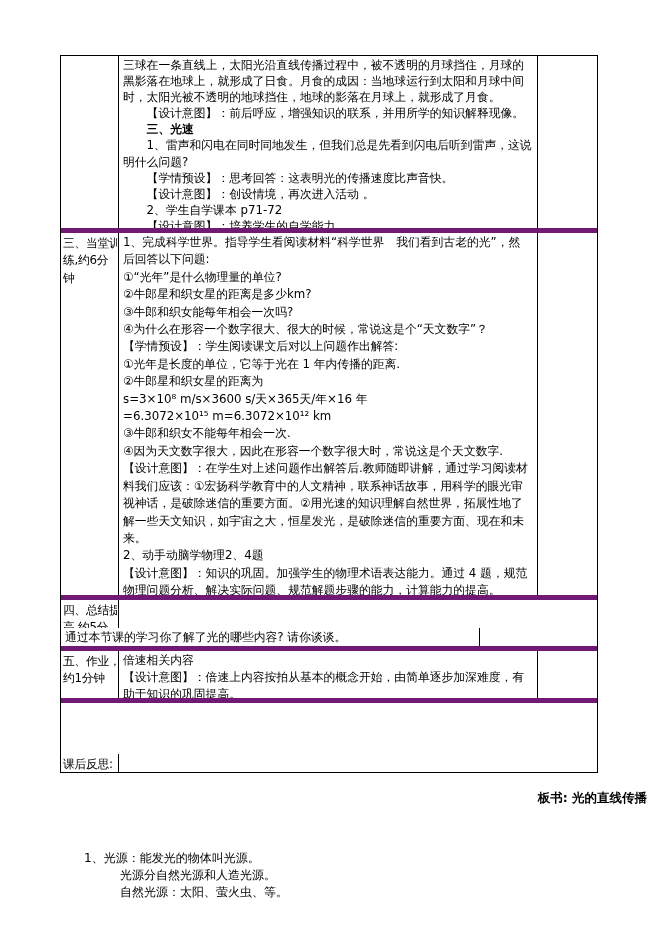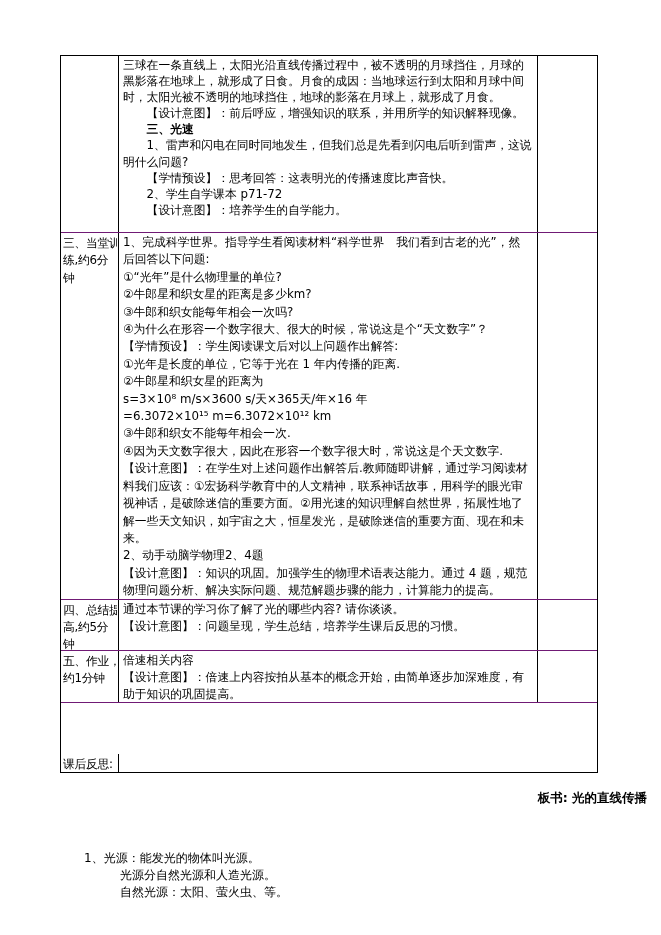--- a/index.html
+++ b/index.html
@@ -6,25 +6,25 @@
   body{
     width:661px;height:935px;position:relative;overflow:hidden;
     font-family:"DejaVu Sans","Liberation Sans",sans-serif;
     color:#000;-webkit-font-smoothing:none;
   }
   .page{position:absolute;inset:0;background:#ffffff;}
   .tbl{
     position:absolute;left:60px;top:55px;width:538px;
     border:1px solid #000;box-sizing:border-box;background:#fff;
   }
-  .row{display:flex;box-sizing:border-box;border-bottom:1px solid #701a75;}
+  .row{display:flex;box-sizing:border-box;border-bottom:5px solid #701a75;}
   .row:last-child{border-bottom:none;align-items:flex-end;}
   .r1{height:177px;}
   .r2{height:367px;}
-  .r3{height:51px;}
+  .r3{height:51px;flex-direction:column;}
   .r4{height:52px;}
   .r5{height:69px;}
   .cell{box-sizing:border-box;overflow:hidden;}
   .cl{width:58px;border-right:1px solid #000;padding:2px 1px 0 2px;
       font-size:11.4px;line-height:16px;letter-spacing:-0.3px;}
   .cc{width:419px;border-right:1px solid #000;padding:1px 2px 0 4px;}
   .cs{flex:1;}
   .r5 .cc5{flex:1;padding:1px 2px 0 4px;}
   .ln{white-space:pre;font-size:11.8px;overflow:hidden;}
   .r1 .ln{line-height:16.1px;}
@@ -50,20 +50,21 @@
       <div class="cell cl"></div>
       <div class="cell cc">
           <div class="ln">三球在一条直线上，太阳光沿直线传播过程中，被不透明的月球挡住，月球的</div>
           <div class="ln">黑影落在地球上，就形成了日食。月食的成因：当地球运行到太阳和月球中间</div>
           <div class="ln">时，太阳光被不透明的地球挡住，地球的影落在月球上，就形成了月食。</div>
           <div class="ln">　　【设计意图】：前后呼应，增强知识的联系，并用所学的知识解释现像。</div>
           <div class="ln bold">　　三、光速</div>
           <div class="ln">　　1、雷声和闪电在同时同地发生，但我们总是先看到闪电后听到雷声，这说</div>
           <div class="ln">明什么问题?</div>
           <div class="ln">　　【学情预设】：思考回答：这表明光的传播速度比声音快。</div>
+          <div class="ln">　　【设计意图】：创设情境，再次进入活动 。</div>
           <div class="ln">　　2、学生自学课本 p71-72</div>
           <div class="ln">　　【设计意图】：培养学生的自学能力。</div>
         </div>
       <div class="cell cs"></div>
     </div>
 
     <div class="row r2">
       <div class="cell cl">
           <div class="ln">三、当堂训</div>
           <div class="ln">练,约6分</div>

